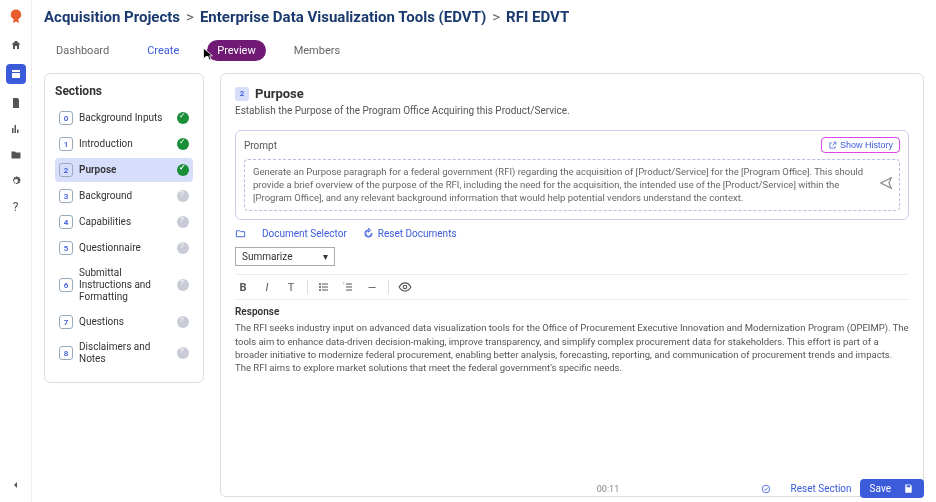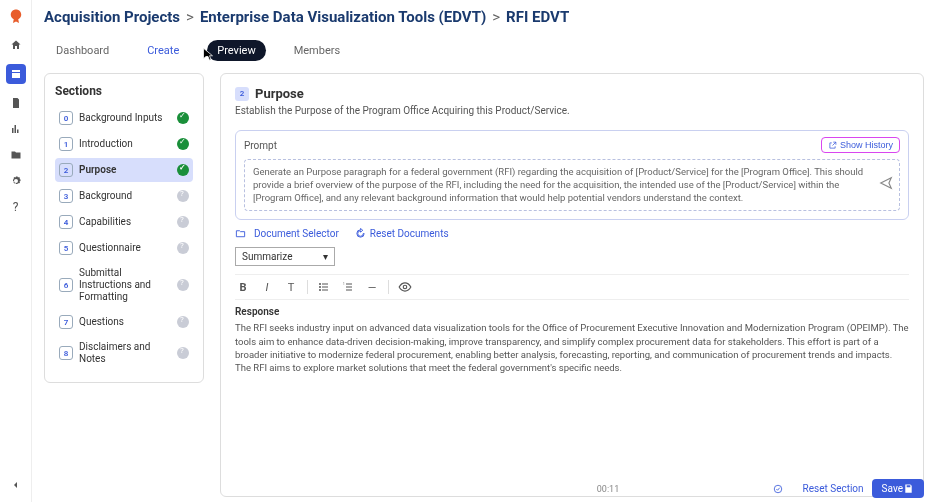--- a/index.html
+++ b/index.html
@@ -15,21 +15,21 @@
 
   .main { position:absolute; left:32px; top:0; right:0; bottom:0; padding: 8px 12px 0 12px; overflow:hidden; }
 
   
   .crumb { font-size:15px; font-weight:700; color:#1a3a6e; margin-bottom:14px; display:flex; align-items:center; gap:6px; }
   .crumb .sep { color:#666; font-weight:400; }
 
   
   .tabs { display:flex; gap:18px; font-size:11px; color:#666; margin-bottom:12px; padding-left:2px; position:relative; }
   .tabs .tab { cursor:pointer; padding:4px 10px; border-radius:12px; }
-  .tabs .tab.active { background:#0f172a; color:#fff; }
+  .tabs .tab.active { background:#701a75; color:#fff; }
   .cursor { position:absolute; left:155px; top:6px; pointer-events:none; }
 
   .cols { display:flex; gap:16px; height: calc(100% - 70px); }
 
   
   .sections { width:160px; border:1px solid #ddd; border-radius:6px; padding:10px; background:#fff; height:fit-content; }
   .sections h3 { font-size:12px; font-weight:700; margin-bottom:8px; }
   .sec-item { display:flex; align-items:center; gap:6px; padding:5px 4px; border-radius:4px; cursor:pointer; font-size:10px; color:#333; margin-bottom:2px; }
   .sec-item .num { width:14px; height:14px; border-radius:3px; border:1px solid #9ab; color:#3b5bdb; font-size:8px; display:flex; align-items:center; justify-content:center; font-weight:600; flex-shrink:0; }
   .sec-item .label { flex:1; line-height:1.2; }
@@ -49,35 +49,35 @@
 
   .prompt-box { border:1px solid #c9d0f0; border-radius:6px; background:#fff; margin-bottom:8px; }
   .prompt-head { display:flex; justify-content:space-between; align-items:center; padding:6px 8px; font-size:10px; color:#555; }
   .show-hist { border:1px solid #d946ef; color:#3b5bdb; border-radius:4px; padding:2px 6px; font-size:9px; cursor:pointer; display:flex; align-items:center; gap:3px; background:#fff; }
   .prompt-inner { margin:0 8px 8px 8px; border:1px dashed #b8c0e0; border-radius:4px; padding:6px 28px 6px 8px; font-size:9.5px; color:#666; line-height:1.35; position:relative; }
   .send-icon { position:absolute; right:6px; top:50%; transform:translateY(-50%); color:#888; }
 
   .context-bar { background:#d7defc; border-radius:4px; padding:6px; text-align:center; font-size:10px; color:#333; margin-bottom:8px; }
 
   .doc-row { display:flex; gap:16px; align-items:center; font-size:10px; margin-bottom:8px; }
-  .doc-sel { color:#3b5bdb; cursor:pointer; display:flex; gap:8px; }
+  .doc-sel { color:#3b5bdb; cursor:pointer; display:flex; gap:16px; }
   .doc-reset { color:#3b5bdb; cursor:pointer; display:flex; align-items:center; gap:4px; }
 
   .summarize { width:100px; border:1px solid #aaa; border-radius:0; padding:3px 6px; font-size:10px; background:#fff; cursor:pointer; display:flex; justify-content:space-between; align-items:flex-start; margin-bottom:8px; }
 
   .toolbar { display:flex; align-items:center; gap:8px; padding:4px 0; border-top:1px solid #eee; border-bottom:1px solid #eee; margin-bottom:6px; }
   .toolbar .tb { width:16px; height:16px; color:#555; cursor:pointer; display:flex; align-items:center; justify-content:center; font-size:11px; }
   .toolbar .sep { width:1px; height:14px; background:#ddd; }
 
   .resp-label { font-size:10px; font-weight:600; margin-bottom:4px; }
   .resp-body { font-size:9.5px; color:#555; line-height:1.4; }
 
   .footer { position:absolute; bottom:0; right:12px; left:260px; display:flex; justify-content:flex-end; align-items:center; gap:8px; padding:4px 0; font-size:10px; }
   .footer .reset-sec { color:#3b5bdb; cursor:pointer; display:flex; align-items:center; gap:20px; }
-  .footer .save-btn { background:#3b5bdb; color:#fff; border-radius:4px; padding:4px 10px; cursor:pointer; display:flex; align-items:center; gap:0; }
+  .footer .save-btn { background:#3b5bdb; color:#fff; border-radius:4px; padding:4px 10px; cursor:pointer; display:flex; align-items:center; gap:12px; }
   .footer .counter { position:absolute; left:50%; transform:translateX(-50%); color:#888; font-size:9px; }
 </style>
 </head>
 <body>
 
 <div class="rail">
   <div class="logo">
     <svg viewBox="0 0 24 24" fill="currentColor">
         <path d="M12 2C8 2 5 5 5 9c0 3 2 5 4 6l-1 5 4-2 4 2-1-5c2-1 4-3 4-6 0-4-3-7-7-7z"></path>
       </svg>

